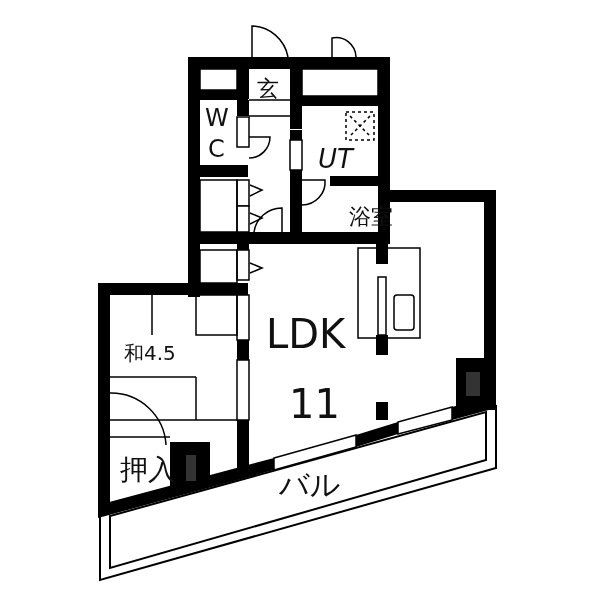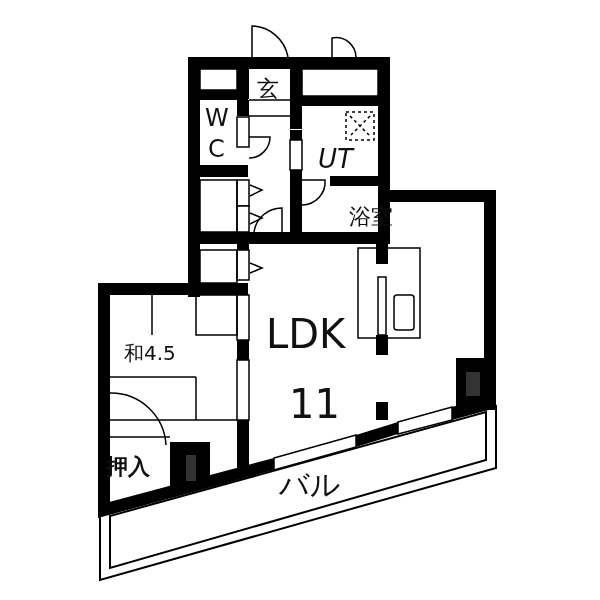--- a/index.html
+++ b/index.html
@@ -117,14 +117,14 @@
 </svg>
 
 <div class="lbl" style="left:257px;top:78px;font-size:22px;">玄</div>
 <div class="lbl" style="left:205px;top:106px;font-size:24px;">W</div>
 <div class="lbl" style="left:208px;top:137px;font-size:24px;">C</div>
 <div class="lbl" style="left:318px;top:146px;font-size:26px;font-style:italic;">UT</div>
 <div class="lbl" style="left:313px;top:206px;font-size:22px;margin-left:36px;">浴室</div>
 <div class="lbl" style="left:266px;top:314px;font-size:40px;">LDK</div>
 <div class="lbl" style="left:289px;top:352px;font-size:40px;margin-top:32px;">11</div>
 <div class="lbl" style="left:124px;top:343px;font-size:20px;">和4.5</div>
-<div class="lbl" style="left:106px;top:456px;font-size:22px;font-weight:bold;">押入</div>
+<div class="lbl" style="left:120px;top:456px;font-size:28px;">押入</div>
 <div class="lbl" style="left:279px;top:470px;font-size:30px;">バル</div>
 
 </body></html>

